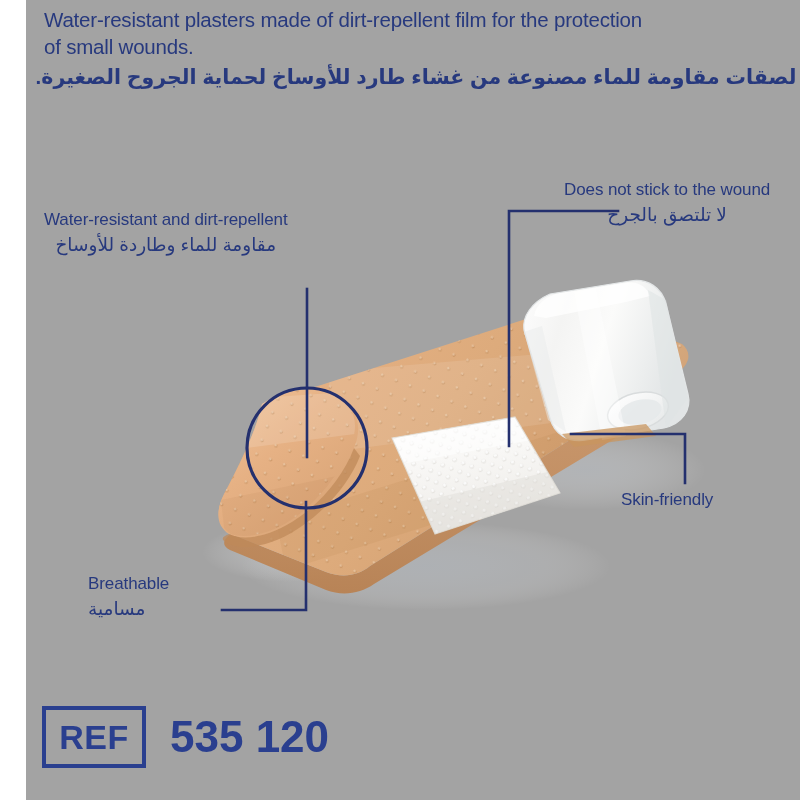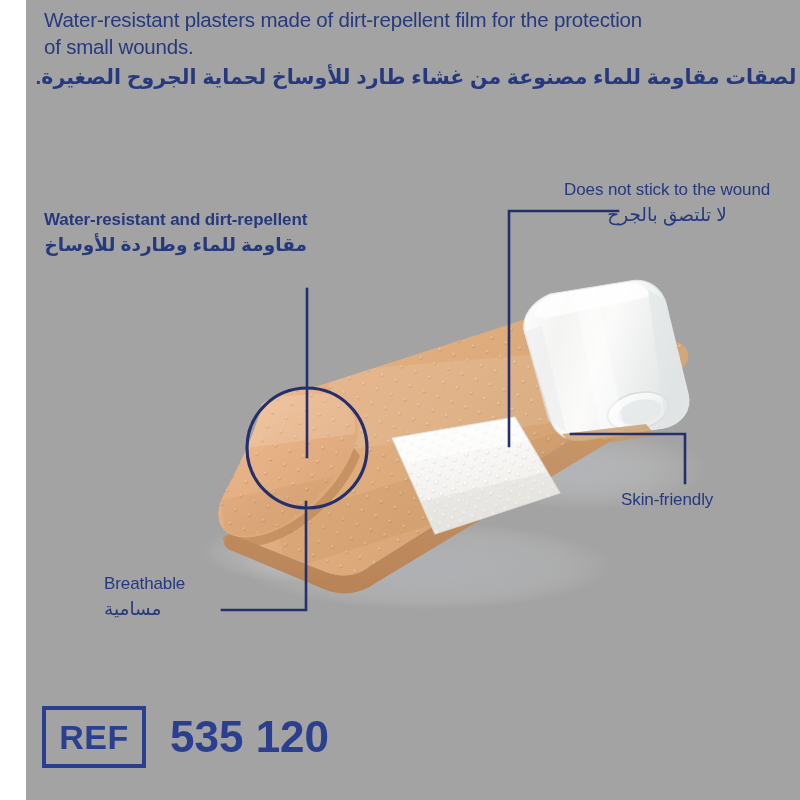--- a/index.html
+++ b/index.html
@@ -56,24 +56,24 @@
   .callout .ar {
     font-size: 18.5px;
     line-height: 26px;
     color: #27397e;
     direction: rtl;
     white-space: nowrap;
   }
   .callout.rtl-left .ar { text-align: left; }
   .callout.ar-right .ar { text-align: center; }
 
-  #c-water  { left: 18px;  top: 208px; font-weight: bold; }
+  #c-water  { left: 18px;  top: 208px; }
   #c-nostick{ left: 538px; top: 178px; }
   #c-skin   { left: 595px; top: 488px; }
-  #c-breath { left: 78px;  top: 572px; }
+  #c-breath { left: 62px;  top: 572px; }
 
   
   #leaders {
     position: absolute;
     left: 0; top: 0;
     width: 800px; height: 800px;
     pointer-events: none;
   }
 
   

